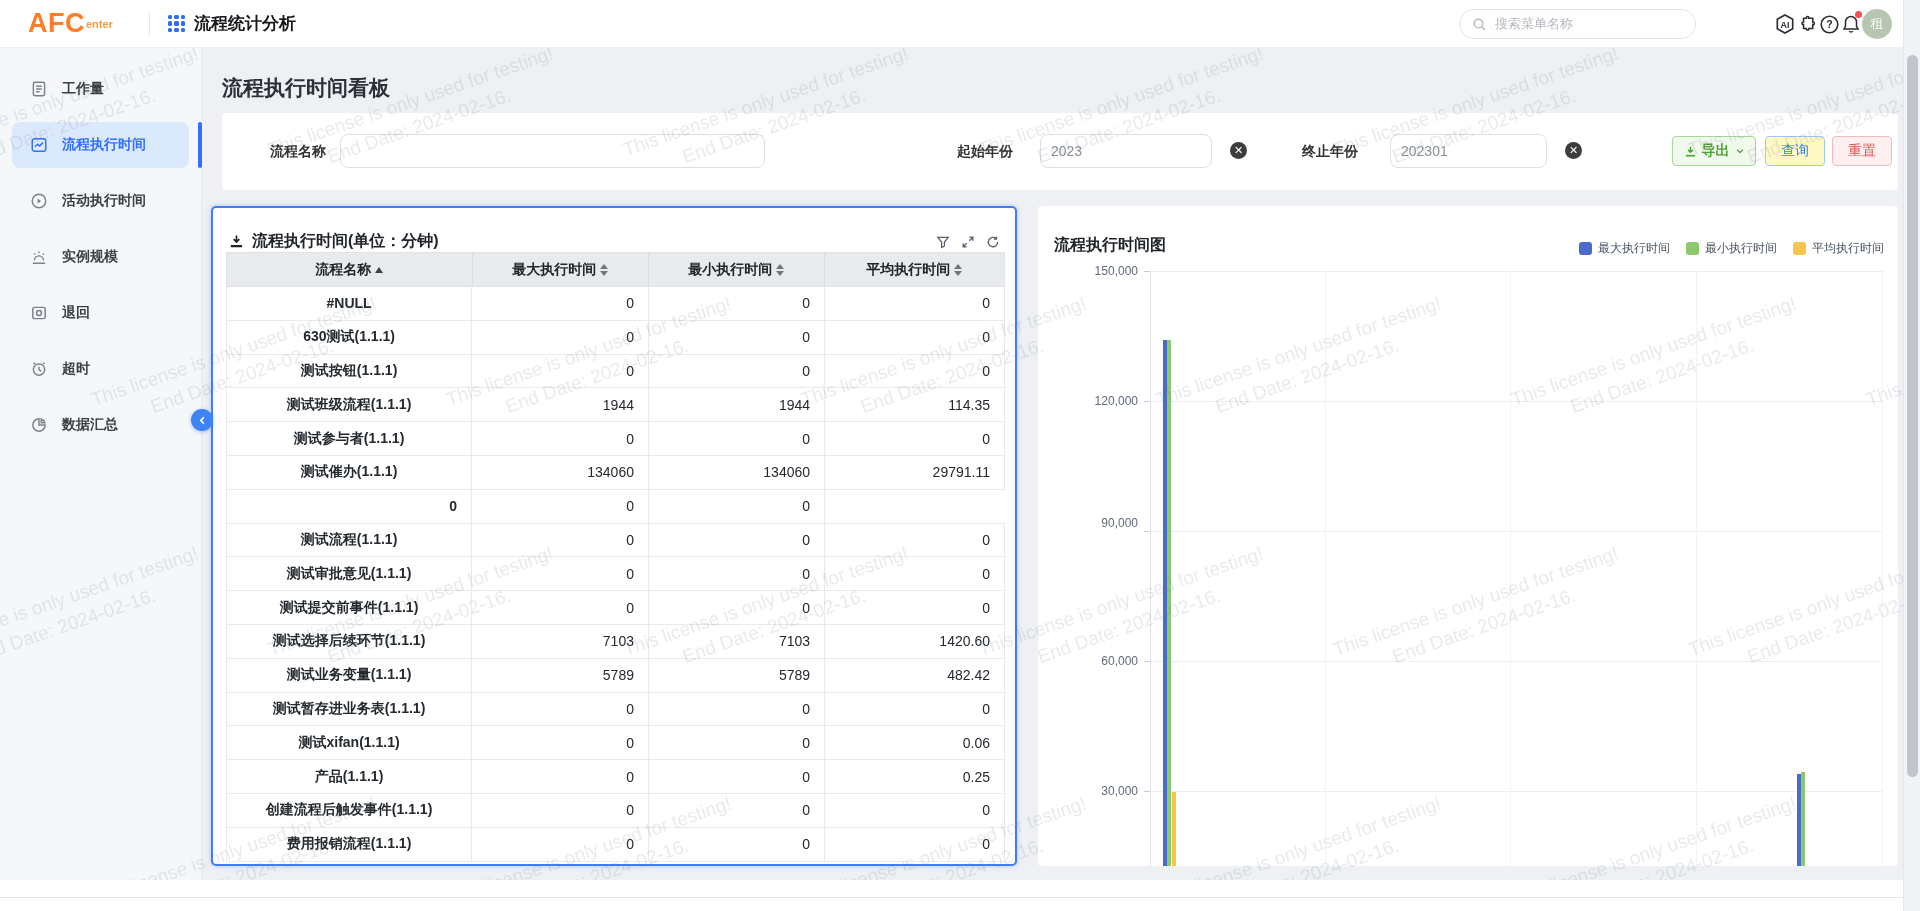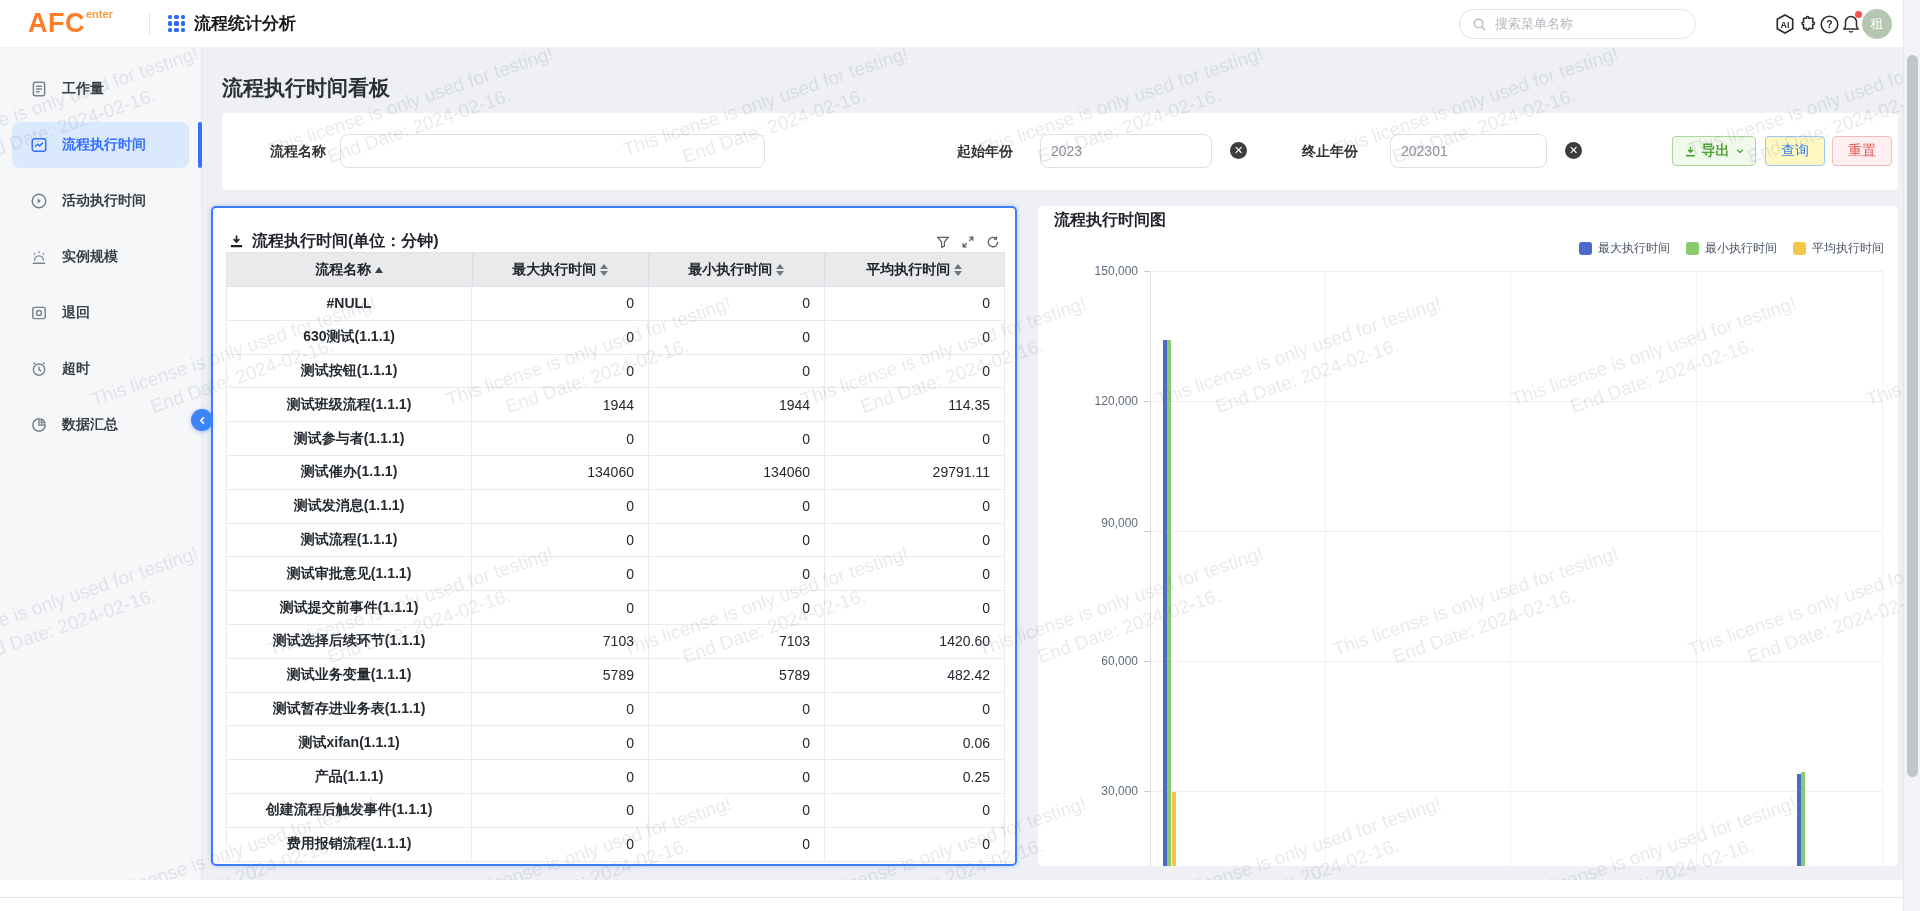--- a/index.html
+++ b/index.html
@@ -1,21 +1,21 @@
 <!DOCTYPE html>
 <html><head>
 <meta charset="utf-8">
 <style>
   * { margin:0; padding:0; box-sizing:border-box; }
   html,body { width:1920px; height:911px; overflow:hidden; font-family:"Liberation Sans","DejaVu Sans",sans-serif; background:#fff; }
   .app { position:relative; width:1920px; height:911px; }
 
   
   .topbar { position:absolute; left:0; top:0; width:1920px; height:48px; background:#fff; border-bottom:1px solid #eef0f2; display:flex; align-items:center; z-index:20; }
-  .logo { margin-left:28px; display:flex; align-items:flex-start; cursor:pointer; }
+  .logo { margin-left:28px; display:flex; align-items:center; cursor:pointer; }
   .logo-main { font-size:27px; font-weight:800; color:#ff7d26; letter-spacing:.5px; }
   .logo-sub { font-size:11px; font-weight:700; color:#ff9a3c; margin-left:1px; }
   .top-divider { width:1px; height:22px; background:#e3e6ea; margin:0 18px 0 36px; }
   .grid-icon { width:17px; height:17px; display:grid; grid-template-columns:repeat(3,1fr); gap:2px; margin-right:9px; }
   .grid-icon i { background:#2e6bf6; border-radius:1.5px; }
   .app-title { font-size:17px; font-weight:700; color:#16181c; }
   .top-right { position:absolute; right:28px; top:0; height:48px; display:flex; align-items:center; }
   .menu-search { width:237px; height:30px; border:1px solid #e0e3e8; border-radius:16px; display:flex; align-items:center; padding:0 12px; color:#b4b9c0; background:#fff; margin-right:78px; }
   .menu-search svg { flex:0 0 auto; margin-right:8px; }
   .menu-search span { font-size:13px; }
@@ -63,21 +63,21 @@
   .sort-both .u { border-bottom:5px solid #6f7680; }
   .sort-both .d { border-top:5px solid #6f7680; }
   .tr { height:33.8px; border-bottom:1px solid #e8eaee; }
   .td { display:flex; align-items:center; border-right:1px solid #e8eaee; font-size:14px; color:#24292f; }
   .td:first-child { border-left:1px solid #e8eaee; justify-content:center; font-weight:600; }
   .td.num { justify-content:flex-end; padding-right:14px; }
   .td:last-child { border-right:1px solid #e8eaee; }
 
   
   .chart-panel { position:absolute; left:836px; top:158px; width:860px; height:660px; background:#fff; border-radius:4px; overflow:hidden; }
-  .chart-title { position:absolute; left:16px; top:4px; font-size:16px; font-weight:700; color:#1f2329; }
+  .chart-title { position:absolute; left:16px; top:29px; font-size:16px; font-weight:700; color:#1f2329; }
   .legend { position:absolute; right:14px; top:34px; display:flex; gap:16px; }
   .lg-item { display:flex; align-items:center; gap:6px; cursor:pointer; }
   .lg-sw { width:13px; height:13px; border-radius:3px; }
   .lg-lb { font-size:12px; color:#4b5563; }
   .ytick { position:absolute; width:90px; text-align:right; font-size:12px; color:#5f6b7a; }
   .hgrid { position:absolute; left:112px; width:732px; height:1px; background:#eceef2; }
   .vgrid { position:absolute; top:65px; bottom:0; width:1px; background:#f2f3f6; }
   .yaxis { position:absolute; left:112px; top:65px; bottom:0; width:1px; background:#dcdfe4; }
   .ymark { position:absolute; left:106px; width:6px; height:1px; background:#c8ccd2; }
   .bar { position:absolute; width:4px; }
@@ -334,21 +334,20 @@
               <div class="td num">0</div>
               <div class="td num">0</div>
             </div>
             <div class="tr">
               <div class="td">测试催办(1.1.1)</div>
               <div class="td num">134060</div>
               <div class="td num">134060</div>
               <div class="td num">29791.11</div>
             </div>
             <div class="tr">
-              <div class="td">测试发消息(1.1.1)</div>
               <div class="td num">0</div>
               <div class="td num">0</div>
               <div class="td num">0</div>
             </div>
             <div class="tr">
               <div class="td">测试流程(1.1.1)</div>
               <div class="td num">0</div>
               <div class="td num">0</div>
               <div class="td num">0</div>
             </div>

